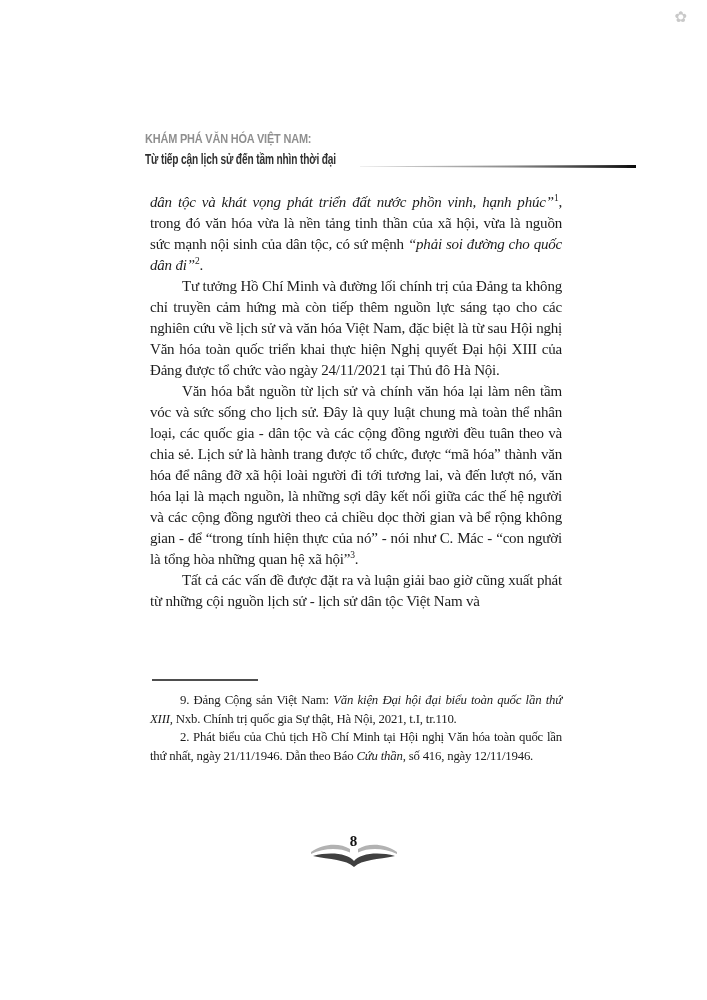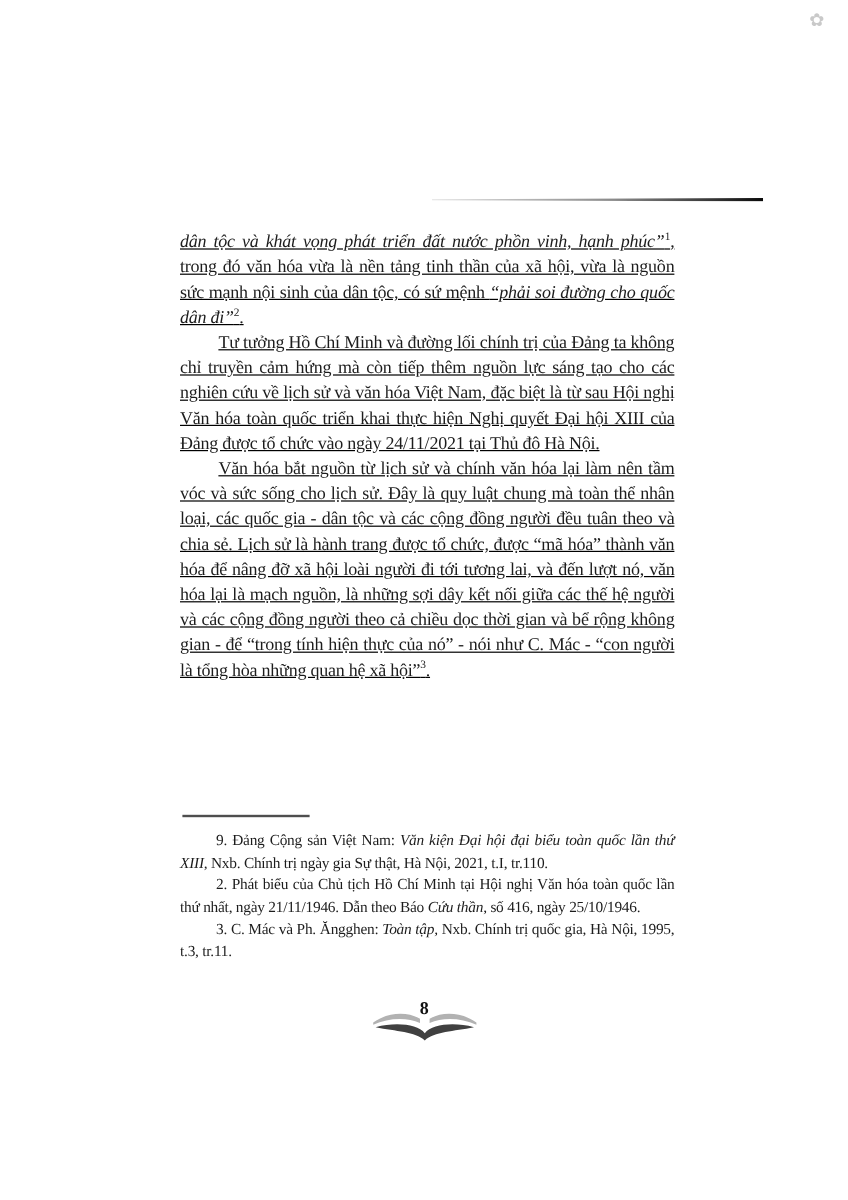--- a/index.html
+++ b/index.html
@@ -41,21 +41,21 @@
     white-space:nowrap;
   }
   .h-rule {
     position:absolute; left:360px; top:165px;
     width:276px; height:3px;
     background:linear-gradient(to right, #e2e2e2, #8a8a8a 55%, var(--rule-gradient-end, #0a0a0a));
     clip-path:polygon(0 38%, 100% 0, 100% 100%, 0 62%);
   }
 
   
-  .bodytext { position:absolute; left:150px; top:192px; width:412px;text-decoration:underline; }
+  .bodytext { position:absolute; left:150px; top:192px; width:412px; }
   .para {
     text-align:justify;
     font-size:15px; line-height:21px;
     letter-spacing:-0.2px;
     color: var(--body-text, #1c1c1c);
   }
   .para.indent { text-indent:32px; }
   .it { font-style:italic; }
   sup { font-size:9.5px; line-height:0; vertical-align:super; }
 
@@ -88,34 +88,38 @@
     color:#111;
   }
 </style>
 </head>
 <body>
 
 <div class="page">
 
   <span class="flower">✿</span>
 
+  <div class="running-header">
+    <div class="h-title">KHÁM PHÁ VĂN HÓA VIỆT NAM:</div>
+    <div class="h-sub">Từ tiếp cận lịch sử đến tầm nhìn thời đại</div>
+  </div>
   <div class="h-rule"></div>
 
   <main class="bodytext">
     <p class="para"><span class="it">dân tộc và khát vọng phát triển đất nước phồn vinh, hạnh phúc”</span><sup>1</sup><span>, trong đó văn hóa vừa là nền tảng tinh thần của xã hội, vừa là nguồn sức mạnh nội sinh của dân tộc, có sứ mệnh </span><span class="it">“phải soi đường cho quốc dân đi”</span><sup>2</sup><span>.</span></p>
     <p class="para indent"><span>Tư tưởng Hồ Chí Minh và đường lối chính trị của Đảng ta không chỉ truyền cảm hứng mà còn tiếp thêm nguồn lực sáng tạo cho các nghiên cứu về lịch sử và văn hóa Việt Nam, đặc biệt là từ sau Hội nghị Văn hóa toàn quốc triển khai thực hiện Nghị quyết Đại hội XIII của Đảng được tổ chức vào ngày 24/11/2021 tại Thủ đô Hà Nội.</span></p>
     <p class="para indent"><span>Văn hóa bắt nguồn từ lịch sử và chính văn hóa lại làm nên tầm vóc và sức sống cho lịch sử. Đây là quy luật chung mà toàn thể nhân loại, các quốc gia - dân tộc và các cộng đồng người đều tuân theo và chia sẻ. Lịch sử là hành trang được tổ chức, được “mã hóa” thành văn hóa để nâng đỡ xã hội loài người đi tới tương lai, và đến lượt nó, văn hóa lại là mạch nguồn, là những sợi dây kết nối giữa các thế hệ người và các cộng đồng người theo cả chiều dọc thời gian và bể rộng không gian - để “trong tính hiện thực của nó” - nói như C. Mác - “con người là tổng hòa những quan hệ xã hội”</span><sup>3</sup><span>.</span></p>
+    <p class="para indent"><span>Tất cả các vấn đề được đặt ra và luận giải bao giờ cũng xuất phát từ những cội nguồn lịch sử - lịch sử dân tộc Việt Nam và</span></p>
   </main>
 
   <div class="fn-rule"></div>
 
   <section class="footnotes">
-    <p class="fn"><span>9. Đảng Cộng sản Việt Nam: </span><span class="it">Văn kiện Đại hội đại biểu toàn quốc lần thứ XIII,</span><span> Nxb. Chính trị ngày gia Sự thật, Hà Nội, 2021, t.I, tr.110.</span></p>
-    <p class="fn"><span>2. Phát biểu của Chủ tịch Hồ Chí Minh tại Hội nghị Văn hóa toàn quốc lần thứ nhất, ngày 21/11/1946. Dẫn theo Báo </span><span class="it">Cứu thần</span><span>, số 416, ngày 25/10/1946.</span></p>
-    <p class="fn"><span>3. C. Mác và Ph. Ăngghen: </span><span class="it">Toàn tập,</span><span> Nxb. Chính trị quốc gia, Hà Nội, 1995, t.3, tr.11.</span></p>
+    <p class="fn"><span>9. Đảng Cộng sản Việt Nam: </span><span class="it">Văn kiện Đại hội đại biểu toàn quốc lần thứ XIII,</span><span> Nxb. Chính trị quốc gia Sự thật, Hà Nội, 2021, t.I, tr.110.</span></p>
+    <p class="fn"><span>2. Phát biểu của Chủ tịch Hồ Chí Minh tại Hội nghị Văn hóa toàn quốc lần thứ nhất, ngày 21/11/1946. Dẫn theo Báo </span><span class="it">Cứu thần</span><span>, số 416, ngày 12/11/1946.</span></p>
   </section>
 
   <div class="pagefoot">
     <div class="book-wrap">
       <svg class="book-svg" width="88" height="31" viewBox="0 0 88 31" xmlns="http://www.w3.org/2000/svg">
         <path d="M1,14 C14,5 30,5 40,11 L40,14.5 C29,9.5 14,10 1,16 Z" fill="#b2b2b2"></path>
         <path d="M87,14 C74,5 58,5 48,11 L48,14.5 C59,9.5 74,10 87,16 Z" fill="#b2b2b2"></path>
         <path d="M3,18 C20,13.5 38,15.5 44,23 C50,15.5 68,13.5 85,18 C68,21.5 52,21.5 44,29 C36,21.5 20,21.5 3,18 Z" fill="#404040"></path>
       </svg>
       <span class="pagenum">8</span>

